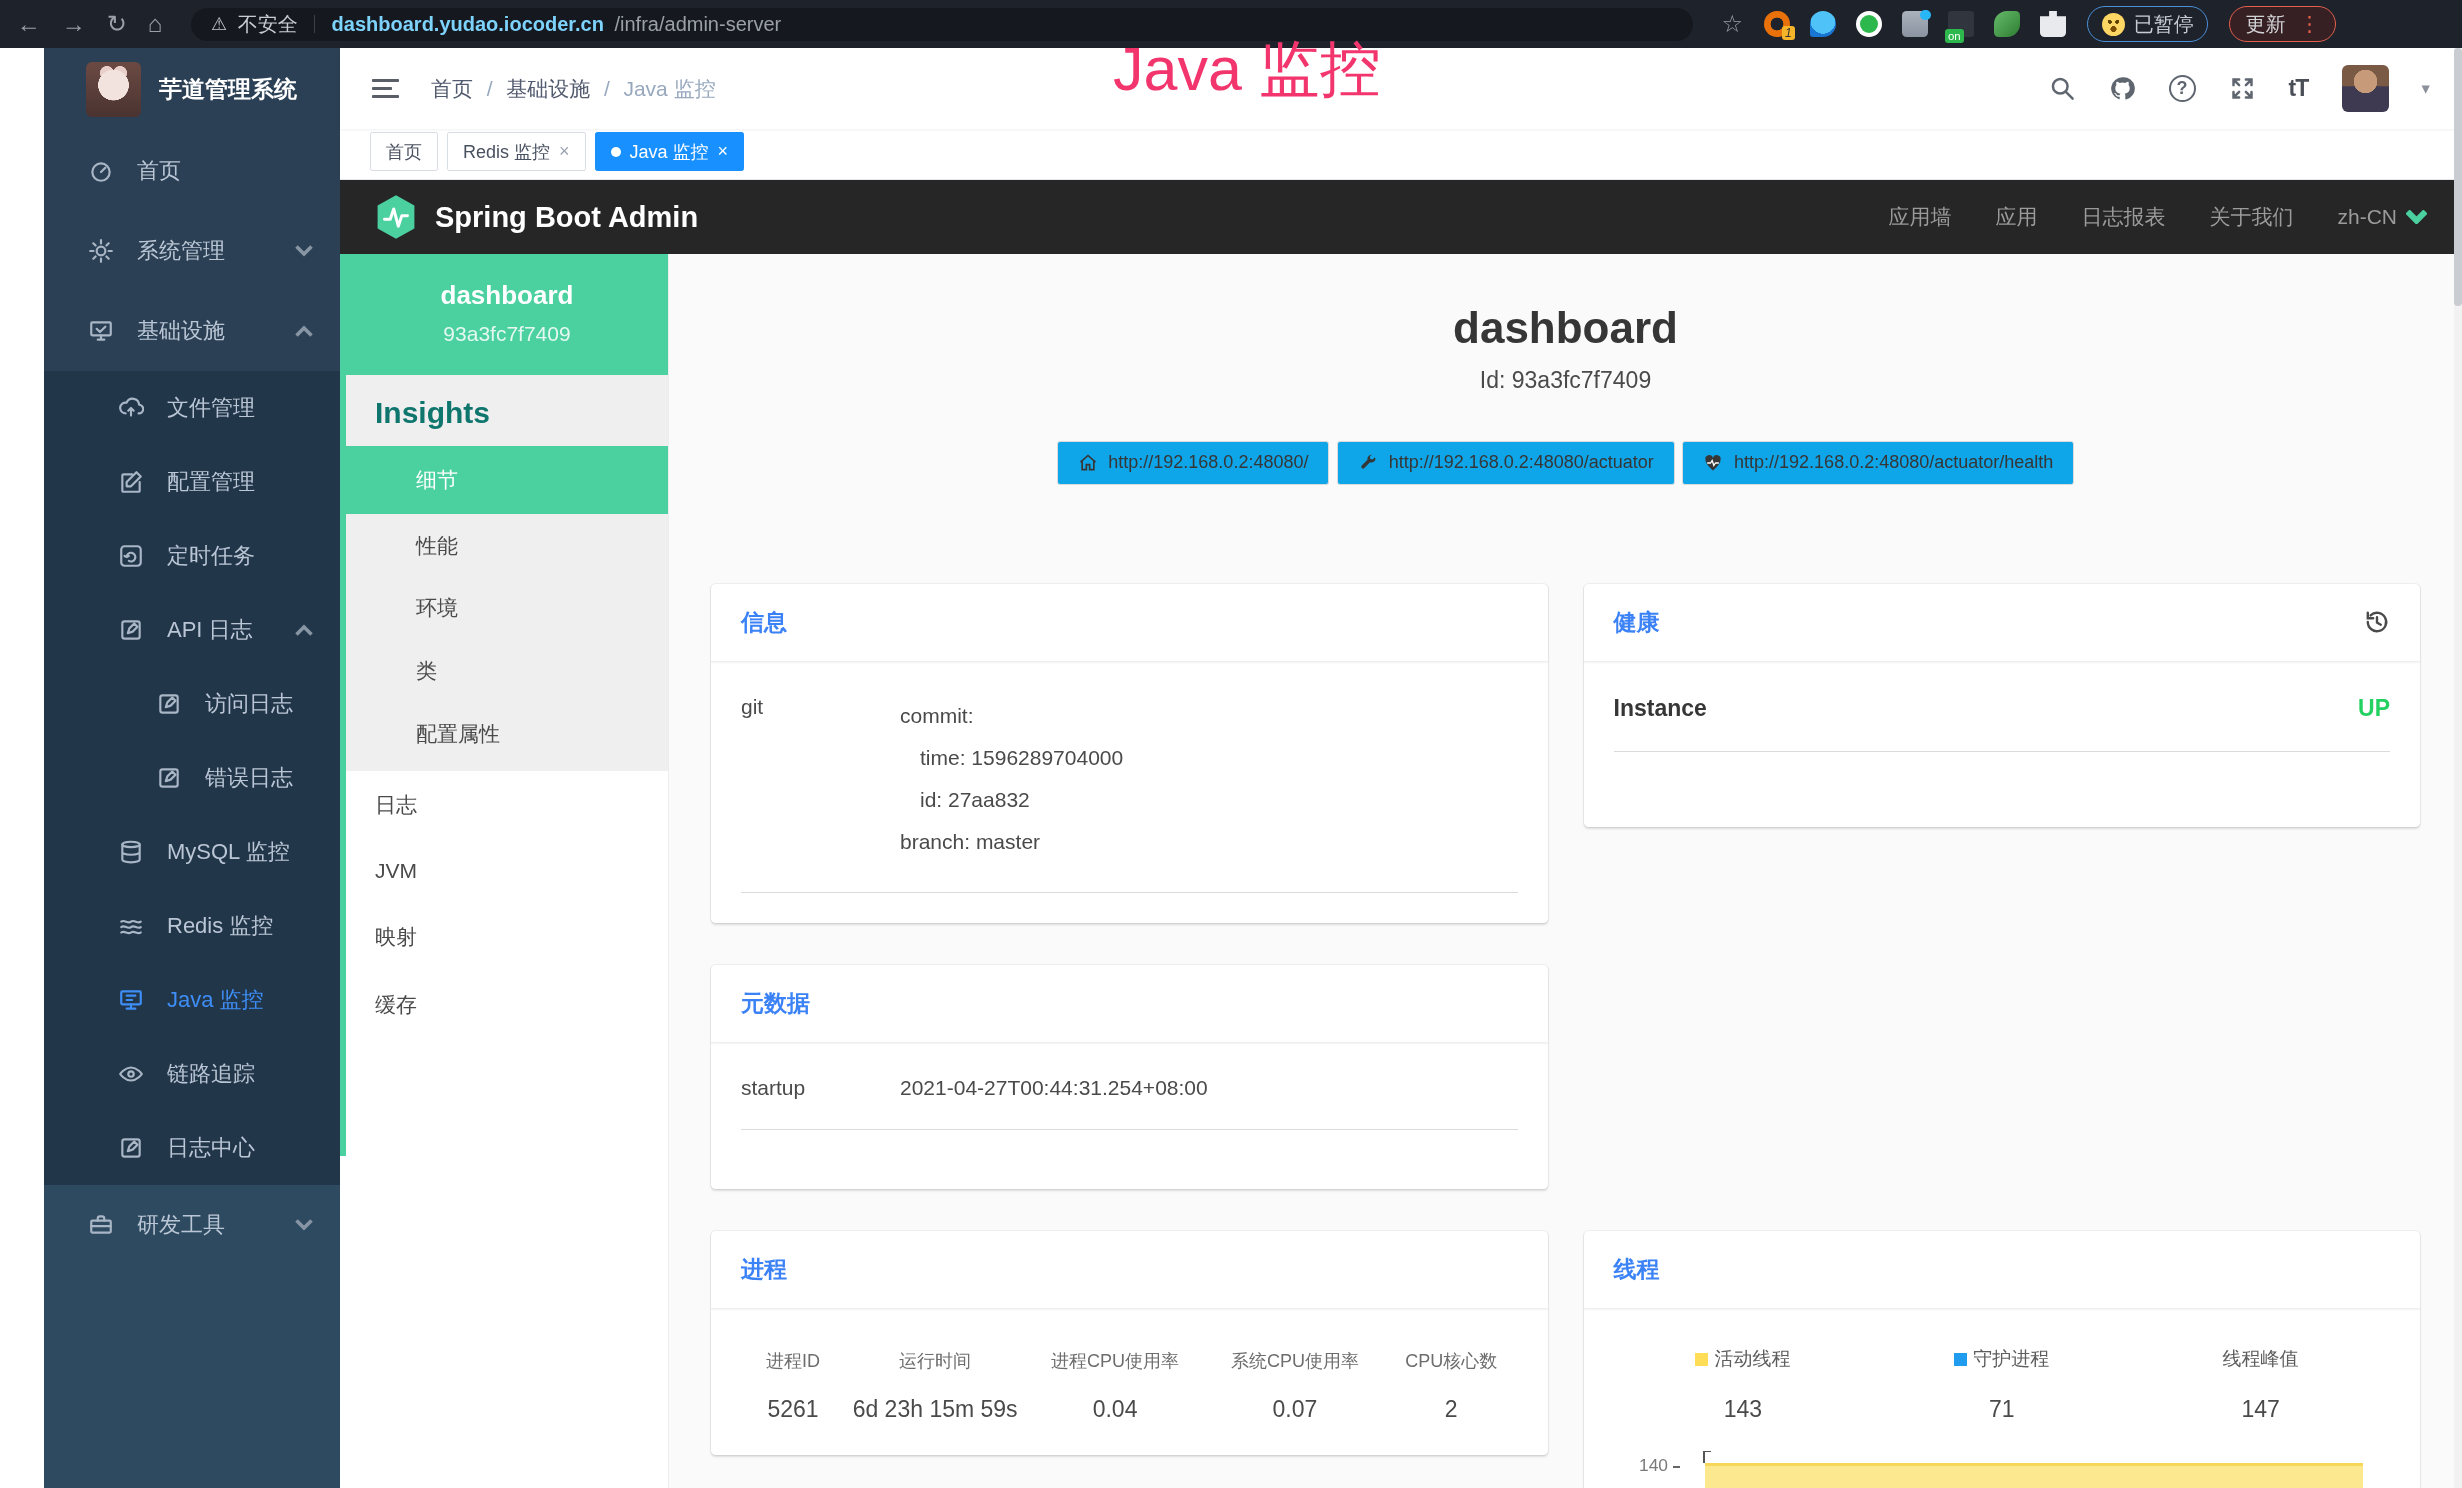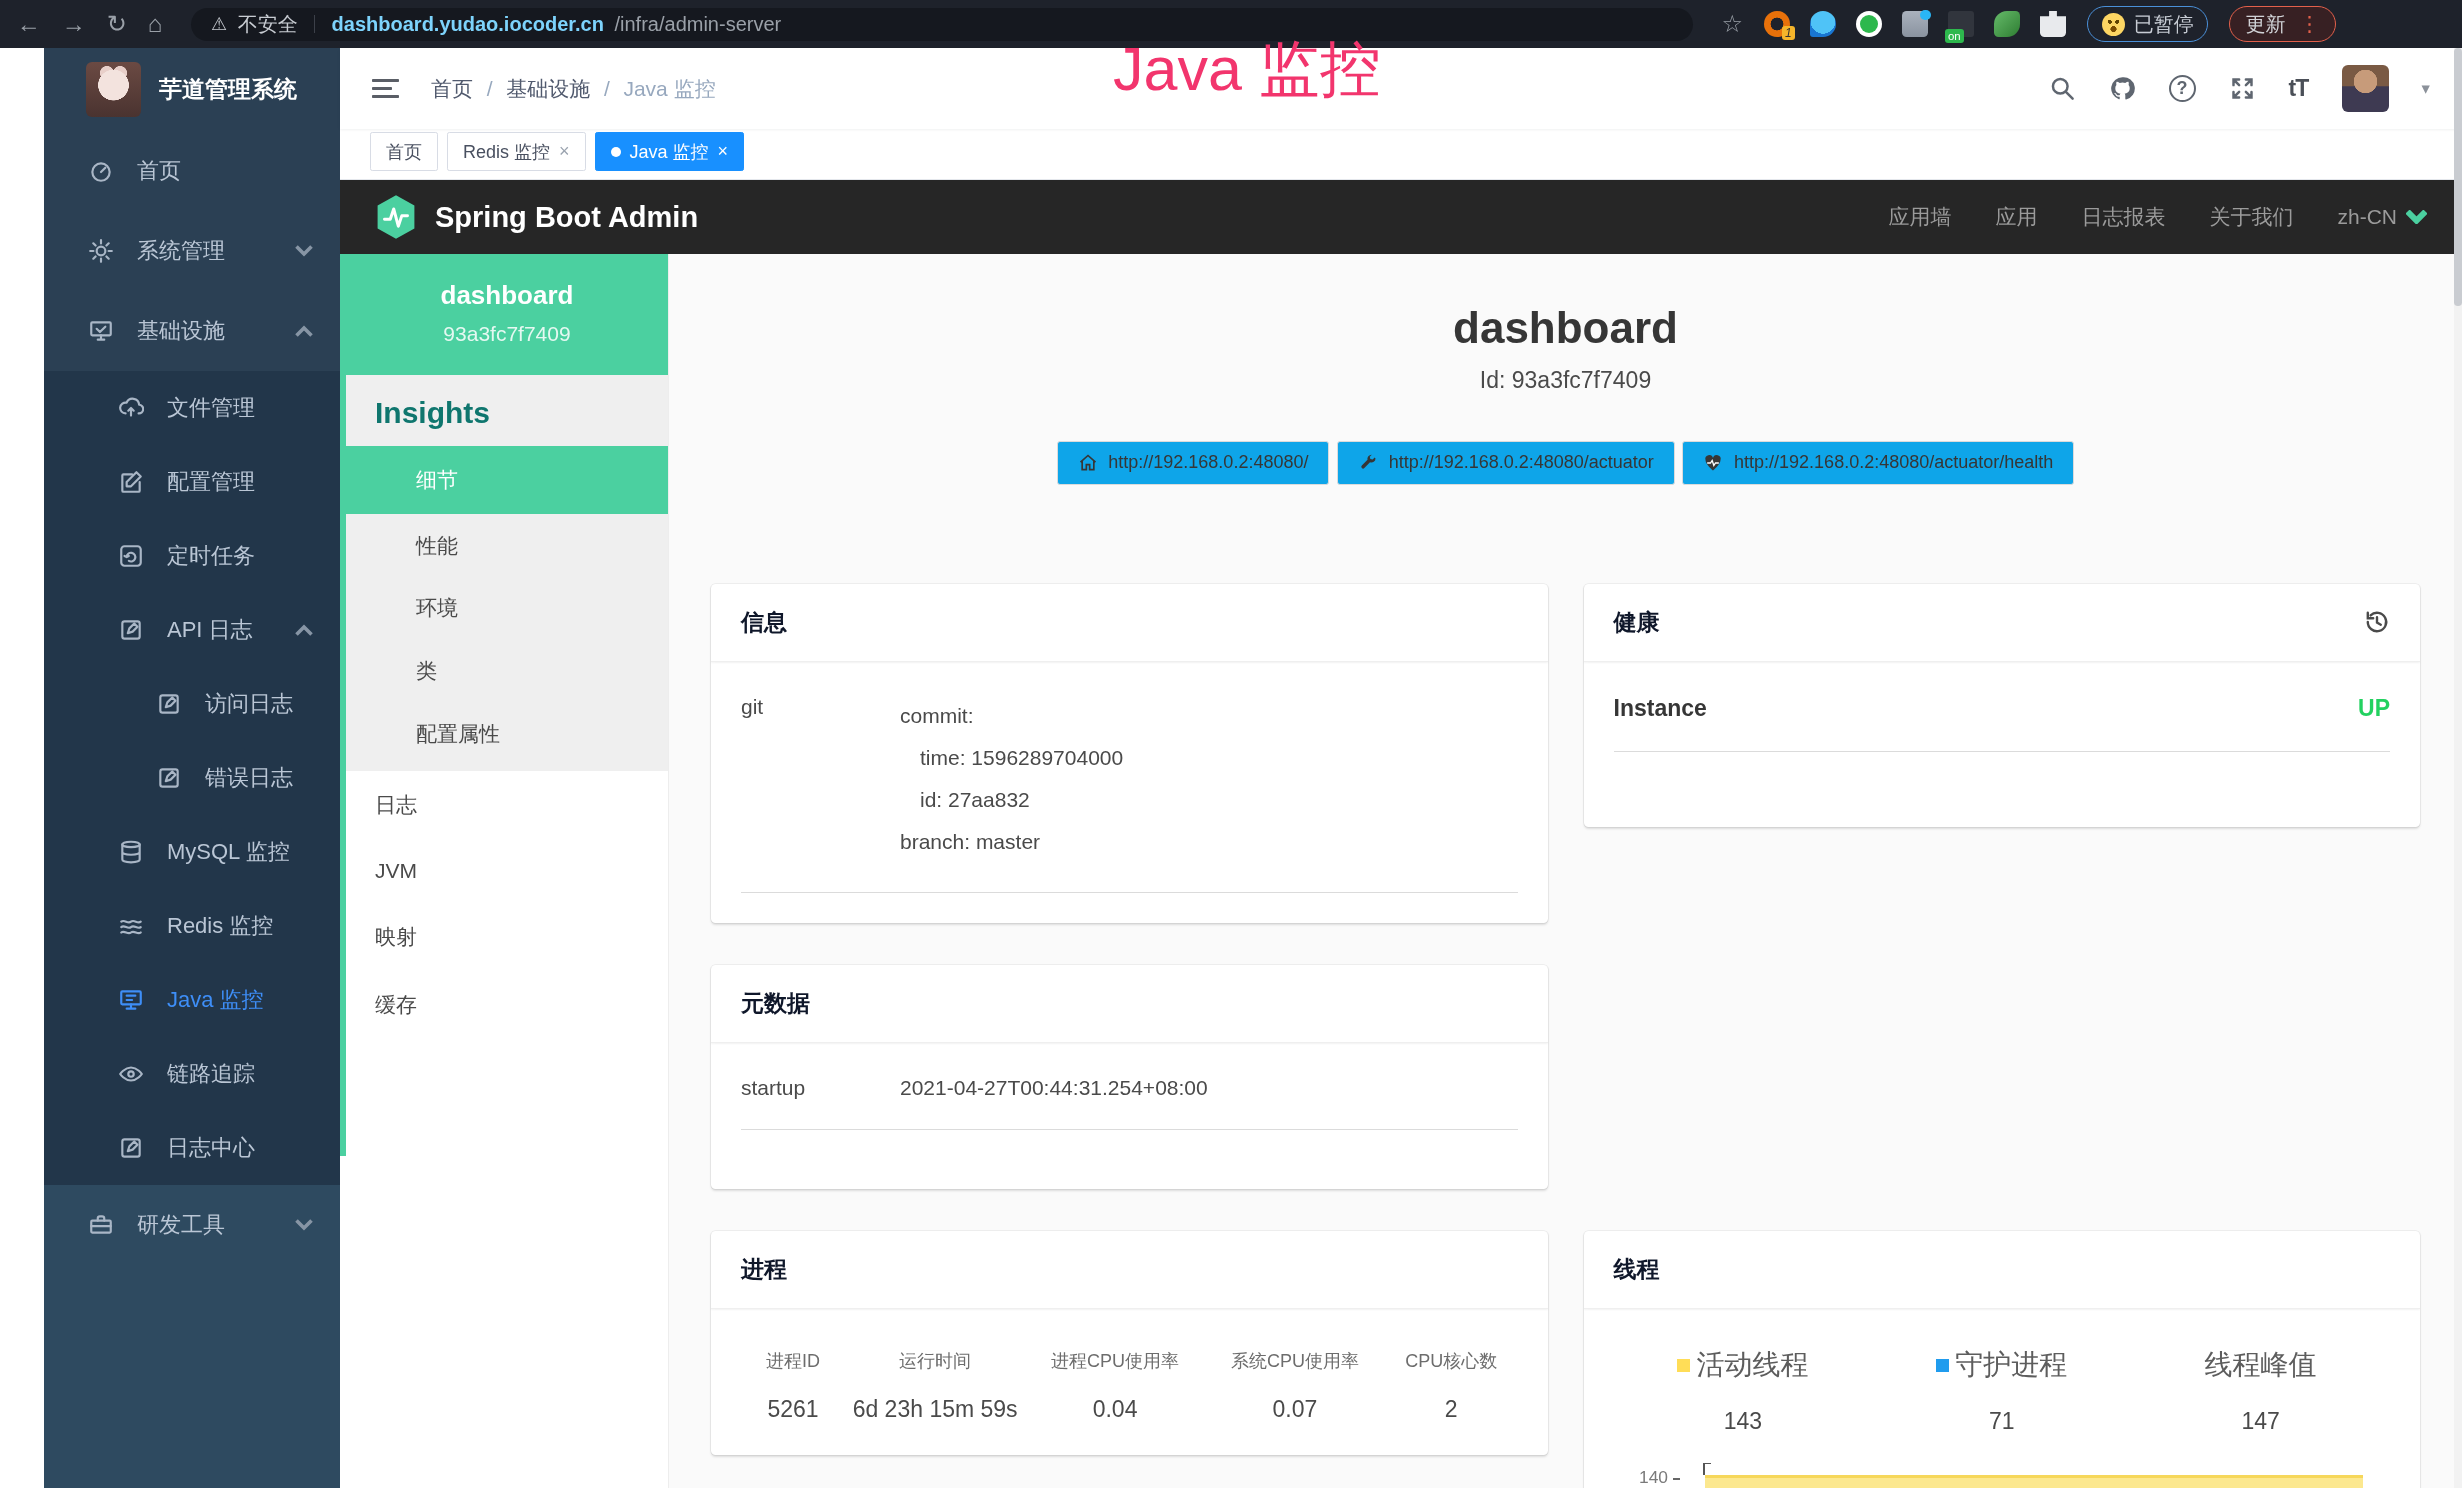--- a/index.html
+++ b/index.html
@@ -116,39 +116,39 @@
   .cicon { width:20px; height:20px; flex-shrink:0; }
 
   
   .cards { display:grid; grid-template-columns:1fr 1fr; column-gap:36px; row-gap:42px; align-items:start; margin-top:99px; }
   .card { background:#fff; border-radius:4.6px; box-shadow:0 1.5px 2.3px rgba(10,10,10,.12), 0 0 0 0.8px rgba(10,10,10,.06); }
   .card-info { grid-area:1/1; min-height:326px; }
   .card-health { grid-area:1/2; min-height:243px; }
   .card-metadata { grid-area:2/1; min-height:224px; }
   .card-process { grid-area:3/1; min-height:224px; }
   .card-threads { grid-area:3/2; height:326px; overflow:hidden; }
-  .card-header { display:flex; align-items:center; justify-content:space-between; padding:23px 30px; font-size:23px; font-weight:bold; color:#0f172a; border-bottom:1.5px solid #efefef; box-shadow:0 1.5px 1.5px rgba(10,10,10,.04); }
+  .card-header { display:flex; align-items:center; justify-content:space-between; padding:23px 30px; font-size:23px; font-weight:bold; color:#3b82f6; border-bottom:1.5px solid #efefef; box-shadow:0 1.5px 1.5px rgba(10,10,10,.04); }
   .hicon { width:26px; height:26px; stroke:#4a4a4a; fill:none; stroke-width:2.2; stroke-linecap:round; cursor:pointer; }
   .card-body { padding:33px 30px 30px; }
   .kv { display:flex; }
   .kv .k { width:159px; flex-shrink:0; font-size:21px; color:#4a4a4a; }
   .kv .v { font-size:21px; color:#4a4a4a; line-height:2.0; }
   .kv .v .ind { padding-left:20px; }
   .body-hr { border:none; border-top:0.8px solid #dbdbdb; margin-top:29px; }
   .row-line { display:flex; align-items:center; justify-content:space-between; font-size:23px; }
   .row-line .lbl { font-weight:bold; color:#363636; }
   .up { color:#23d160; font-weight:bold; }
   .meta-val { font-size:21px; color:#4a4a4a; }
 
   .ptable { display:grid; grid-template-columns:1.1fr 1.9fr 1.9fr 1.9fr 1.4fr; text-align:center; row-gap:23px; margin-top:7.6px; }
   .pth { font-size:18px; color:#6d6d6d; }
   .ptd { font-size:23px; color:#4a4a4a; }
 
   .legend-grid { display:grid; grid-template-columns:1fr 1fr 1fr; text-align:center; row-gap:24px; margin-top:4.6px; }
-  .lg-label { font-size:28px; color:#5d5d5d; display:inline-flex; align-items:center; gap:6px; justify-content:center; }
+  .lg-label { font-size:19px; color:#5d5d5d; display:inline-flex; align-items:center; gap:6px; justify-content:center; }
   .swatch { width:13px; height:13px; display:inline-block; }
   .swatch.yellow { background:#ffdd57; }
   .swatch.blue { background:#209cee; }
   .lg-value { font-size:23px; color:#4a4a4a; }
 
   .chart { margin-top:32px; position:relative; height:228px; }
   .ylab { position:absolute; left:13.7px; width:53px; text-align:right; font-size:17.4px; color:#7a7a7a; }
   .ylab:after { content:""; display:inline-block; width:7.6px; height:1.5px; background:#666; margin-left:4.6px; vertical-align:middle; }
   .ylab.t140 { top:0; }
   .plot { position:absolute; left:91px; right:27px; top:0; height:228px; }

